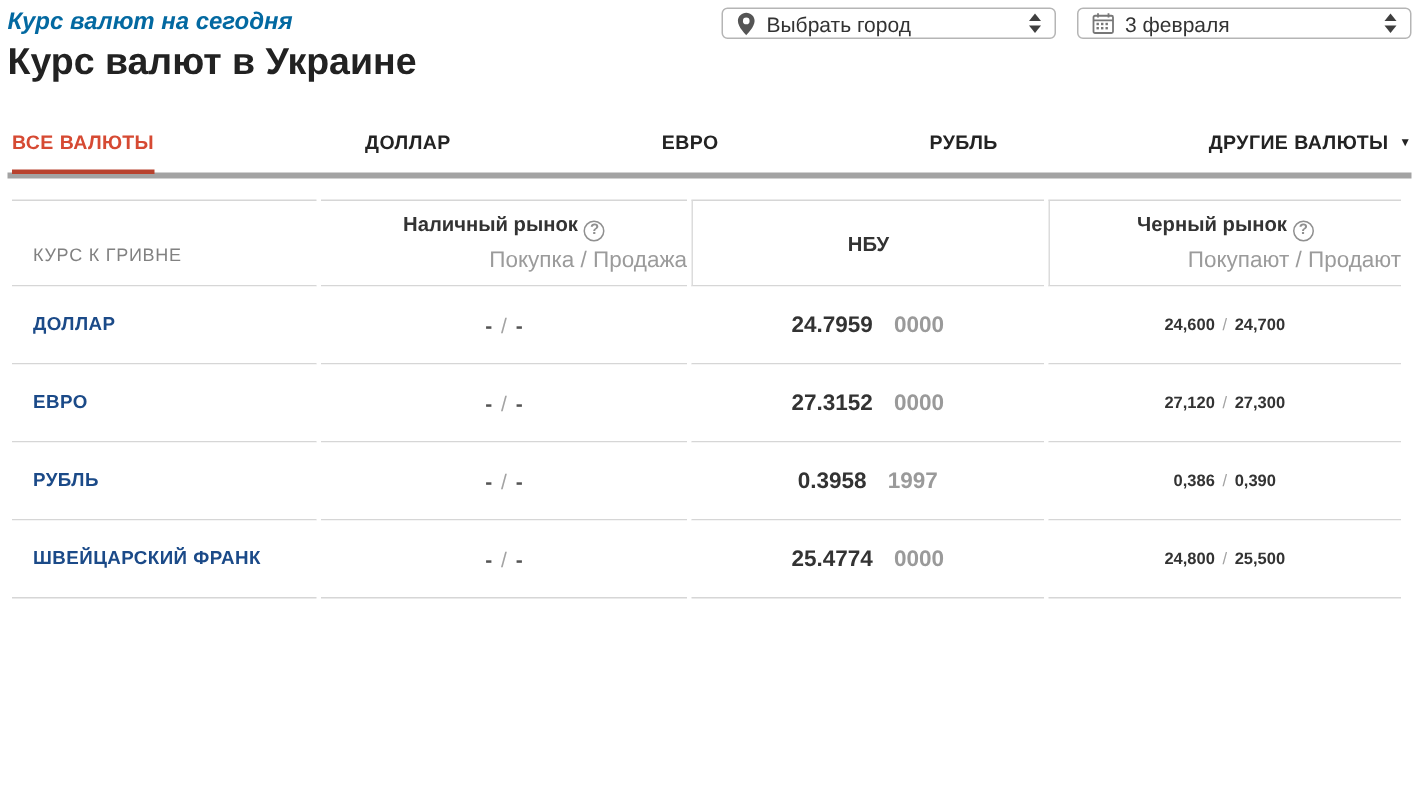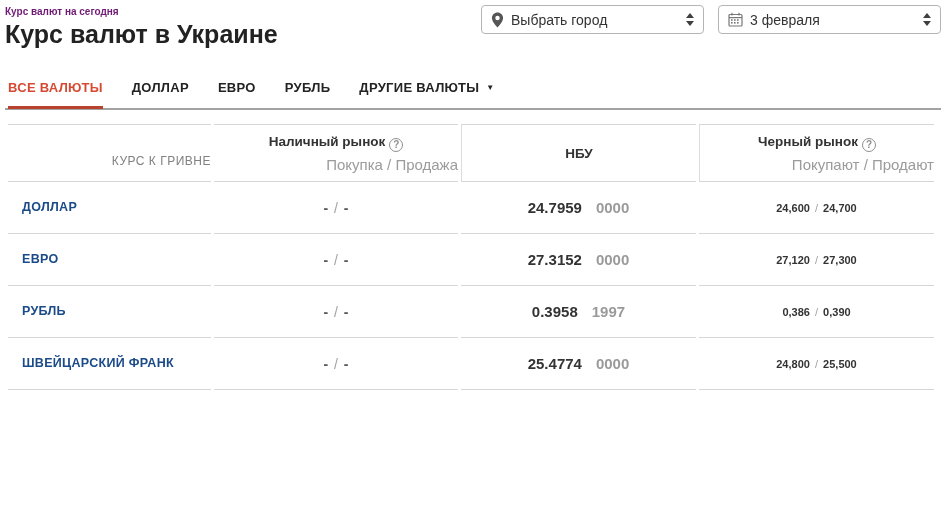--- a/index.html
+++ b/index.html
@@ -2,54 +2,54 @@
 <html><head>
 <meta charset="utf-8">
 <style>
   * { margin:0; padding:0; box-sizing:border-box; }
   html,body { width:945px; height:530px; overflow:hidden; background:#fff;
     font-family:"Liberation Sans","DejaVu Sans",sans-serif; color:#222; }
   body { padding:4px 4px 0 5px; }
 
   
   .topbar { display:flex; justify-content:space-between; align-items:flex-start; }
-  .subtitle { font-size:10px; font-weight:700; color:#701a75; padding-top:2px; }
+  .subtitle { font-size:16px; font-weight:700; color:#0369a1; padding-top:2px;font-style:italic; }
   .pagetitle { font-size:25px; font-weight:700; color:#222; margin-top:3px; }
 
   .controls { display:flex; gap:14px; margin-top:1px; }
-  .selectbox { width:223px; height:29px; border:1px solid #b5b5b5; border-radius:4px;
+  .selectbox { width:223px; height:21px; border:1px solid #b5b5b5; border-radius:4px;
     display:flex; align-items:center; padding:0 9px; cursor:pointer; background:#fff; }
   .selectbox .lbl { font-size:14px; color:#333; margin-left:7px; flex:1; white-space:nowrap; }
   .pin-ic, .cal-ic { flex:0 0 auto; display:block; }
   .spinner { display:flex; flex-direction:column; gap:3px; align-items:center; }
   .tri-up { width:0; height:0; border-left:4px solid transparent; border-right:4px solid transparent; border-bottom:5px solid #3f3f3f; }
   .tri-dn { width:0; height:0; border-left:4px solid transparent; border-right:4px solid transparent; border-top:5px solid #3f3f3f; }
 
   
-  .tabbar { display:flex; gap:29px; margin-top:31px; border-bottom:2px solid #a3a3a3; padding-left:3px; }
+  .tabbar { display:flex; gap:29px; margin-top:31px; border-bottom:4px solid #a3a3a3; padding-left:3px;justify-content:space-between; }
   .tab { font-size:13px; font-weight:700; letter-spacing:.3px; color:#232323;
     padding-bottom:13px; position:relative; cursor:pointer; white-space:nowrap; }
   .tab.active { color:#d64a33; }
   .tab.active::after { content:""; position:absolute; left:0; right:0; bottom:-1px; height:3px; background:#b8422e; }
   .tab .arrow { font-size:8px; color:#232323; margin-left:7px; vertical-align:2px; }
 
   
   table.rates { border-collapse:separate; border-spacing:3px 0; width:932px; margin-top:14px; table-layout:fixed; }
   .rates col.c1 { width:203px; } .rates col.c2 { width:244px; }
   .rates col.c3 { width:235px; } .rates col.c4 { width:235px; }
   .rates th, .rates td { border-bottom:1px solid #d6d6d6; vertical-align:middle; background:#fff; }
   .rates th { border-top:1px solid #d6d6d6; height:58px; font-weight:400; }
   .rates th.h-nbu, .rates th.h-black { border-left:1px solid #dcdcdc; }
   .rates td { height:52px; }
   .rates tr.tall td { height:74px; }
 
   .h-main { font-size:13.5px; font-weight:700; color:#333; text-align:center; }
   .h-sub  { font-size:15px; color:#9b9b9b; text-align:right; margin-top:4px; }
   .h-first { font-size:12px; font-weight:700; letter-spacing:.5px; color:#818181;
-    text-align:right; padding:16px 0 0 14px; }
+    text-align:left; padding:16px 0 0 14px; }
   .q-ic { display:inline-block; width:14px; height:14px; border:1px solid #909090; border-radius:50%;
     color:#909090; font-size:10px; line-height:12px; text-align:center; font-weight:700;
     margin-left:4px; vertical-align:-2px; cursor:pointer; }
 
   td.c-name { text-align:left; padding-left:14px; }
   td.c-name a { color:#1b4a88; font-size:12.5px; font-weight:700; letter-spacing:.3px;
     text-decoration:none; line-height:1.95; cursor:pointer; }
   td.c-cash { text-align:center; font-size:14px; font-weight:700; color:#555; }
   td.c-nbu { text-align:center; font-size:15px; font-weight:700; color:#333; }
   td.c-nbu .zeros { color:#9a9a9a;margin-left:14px; }

